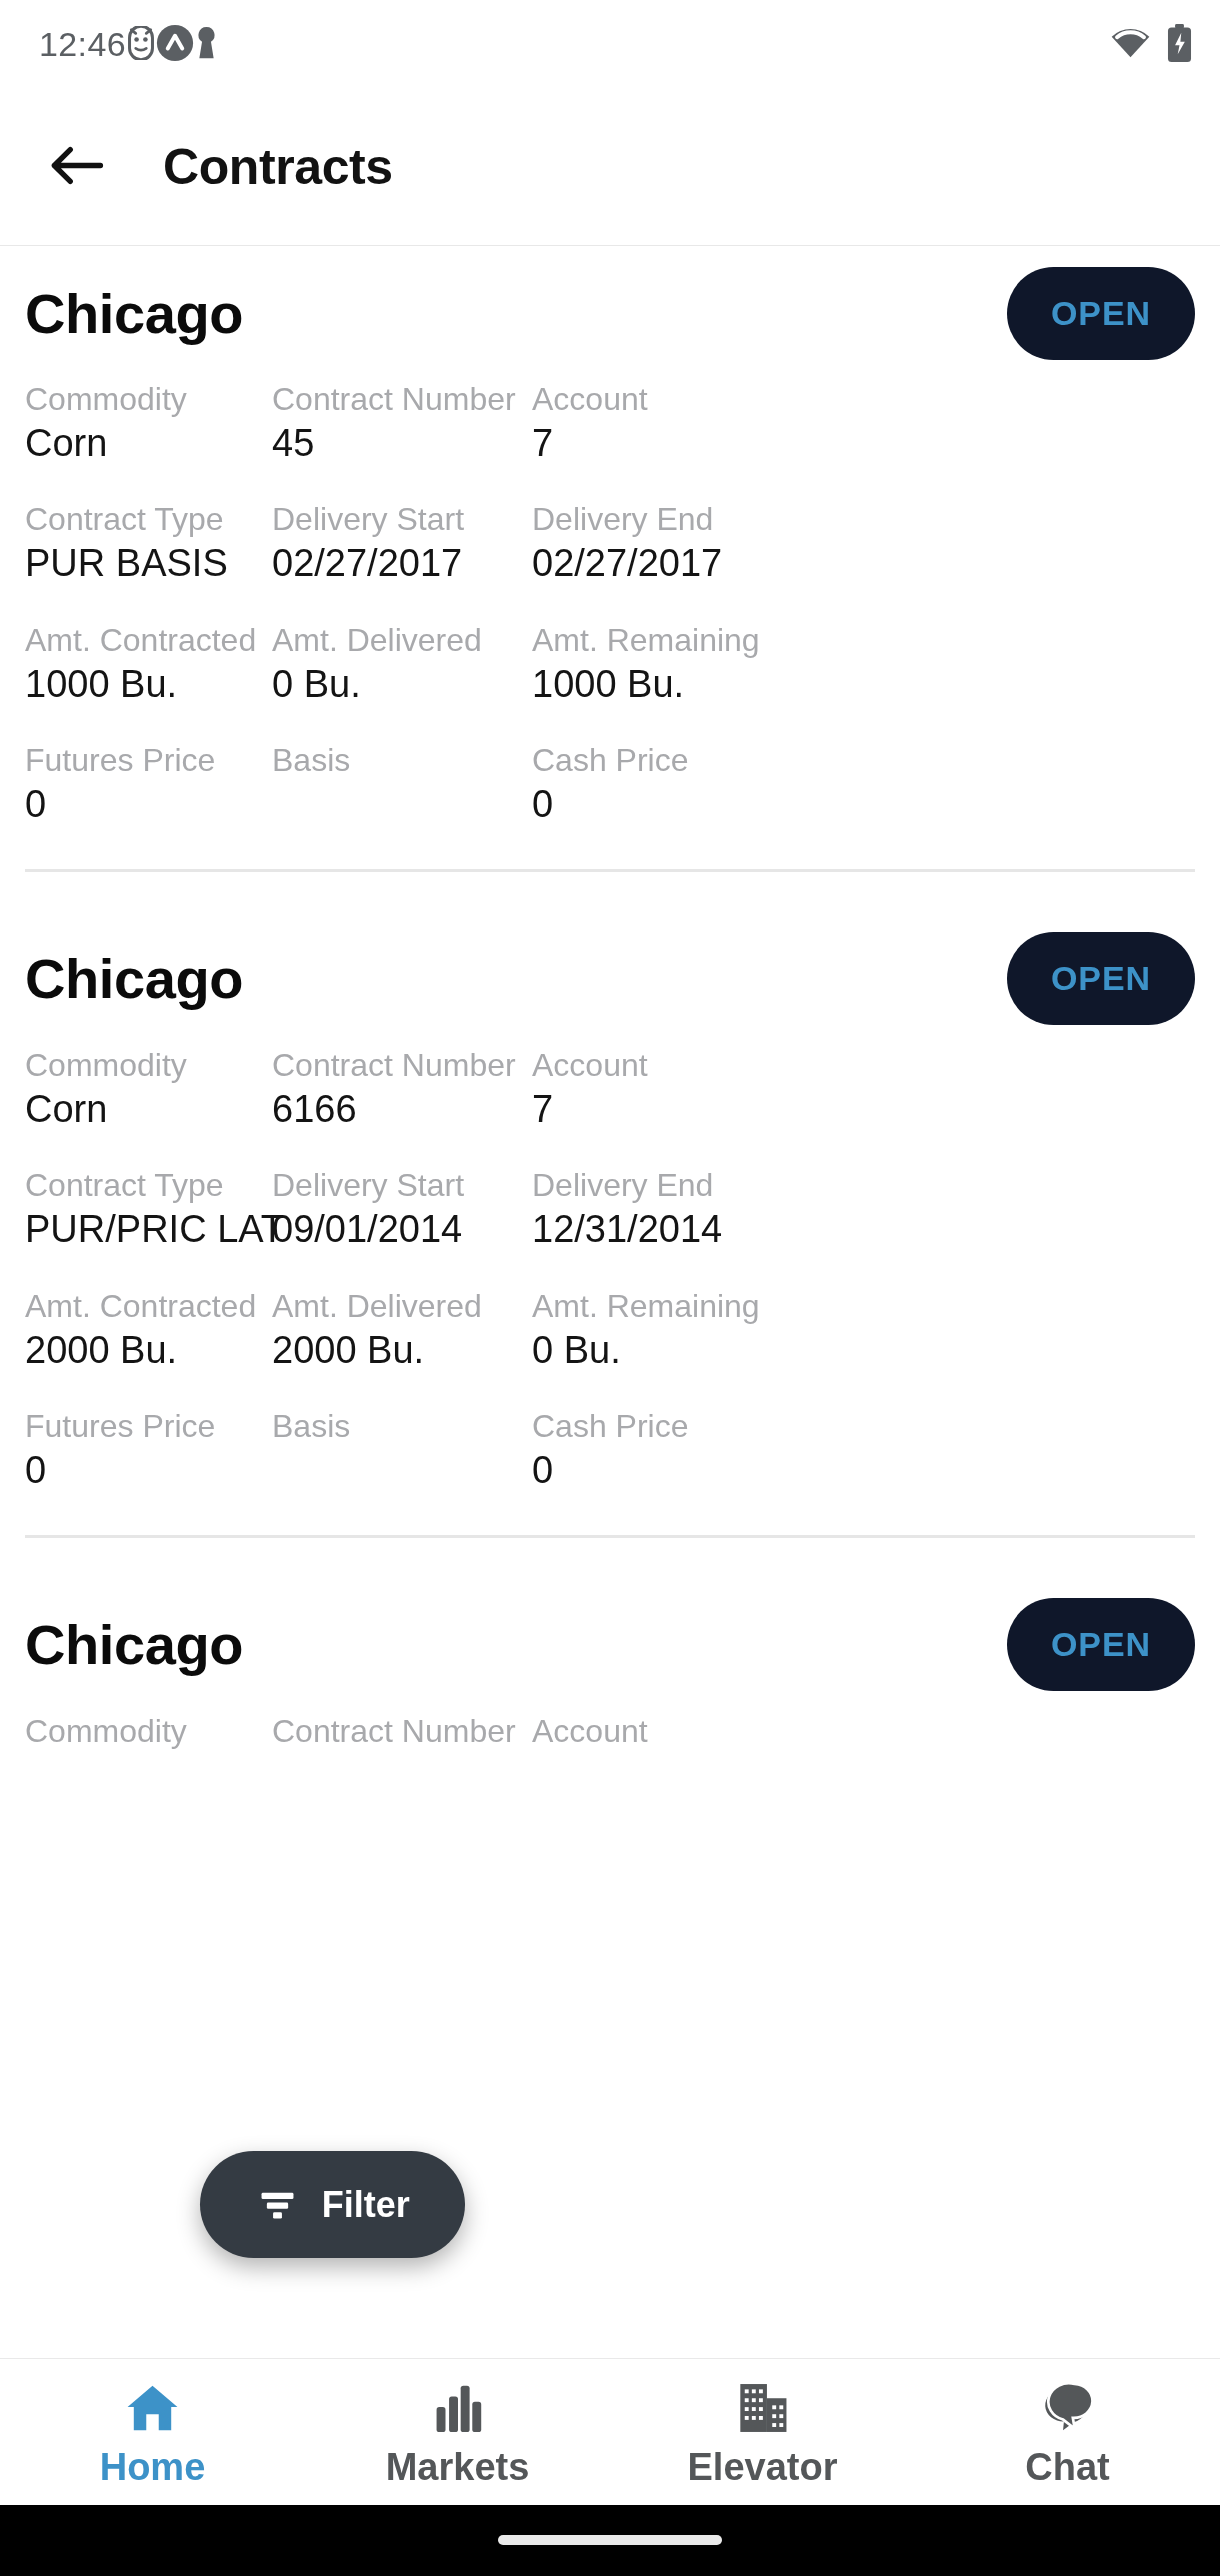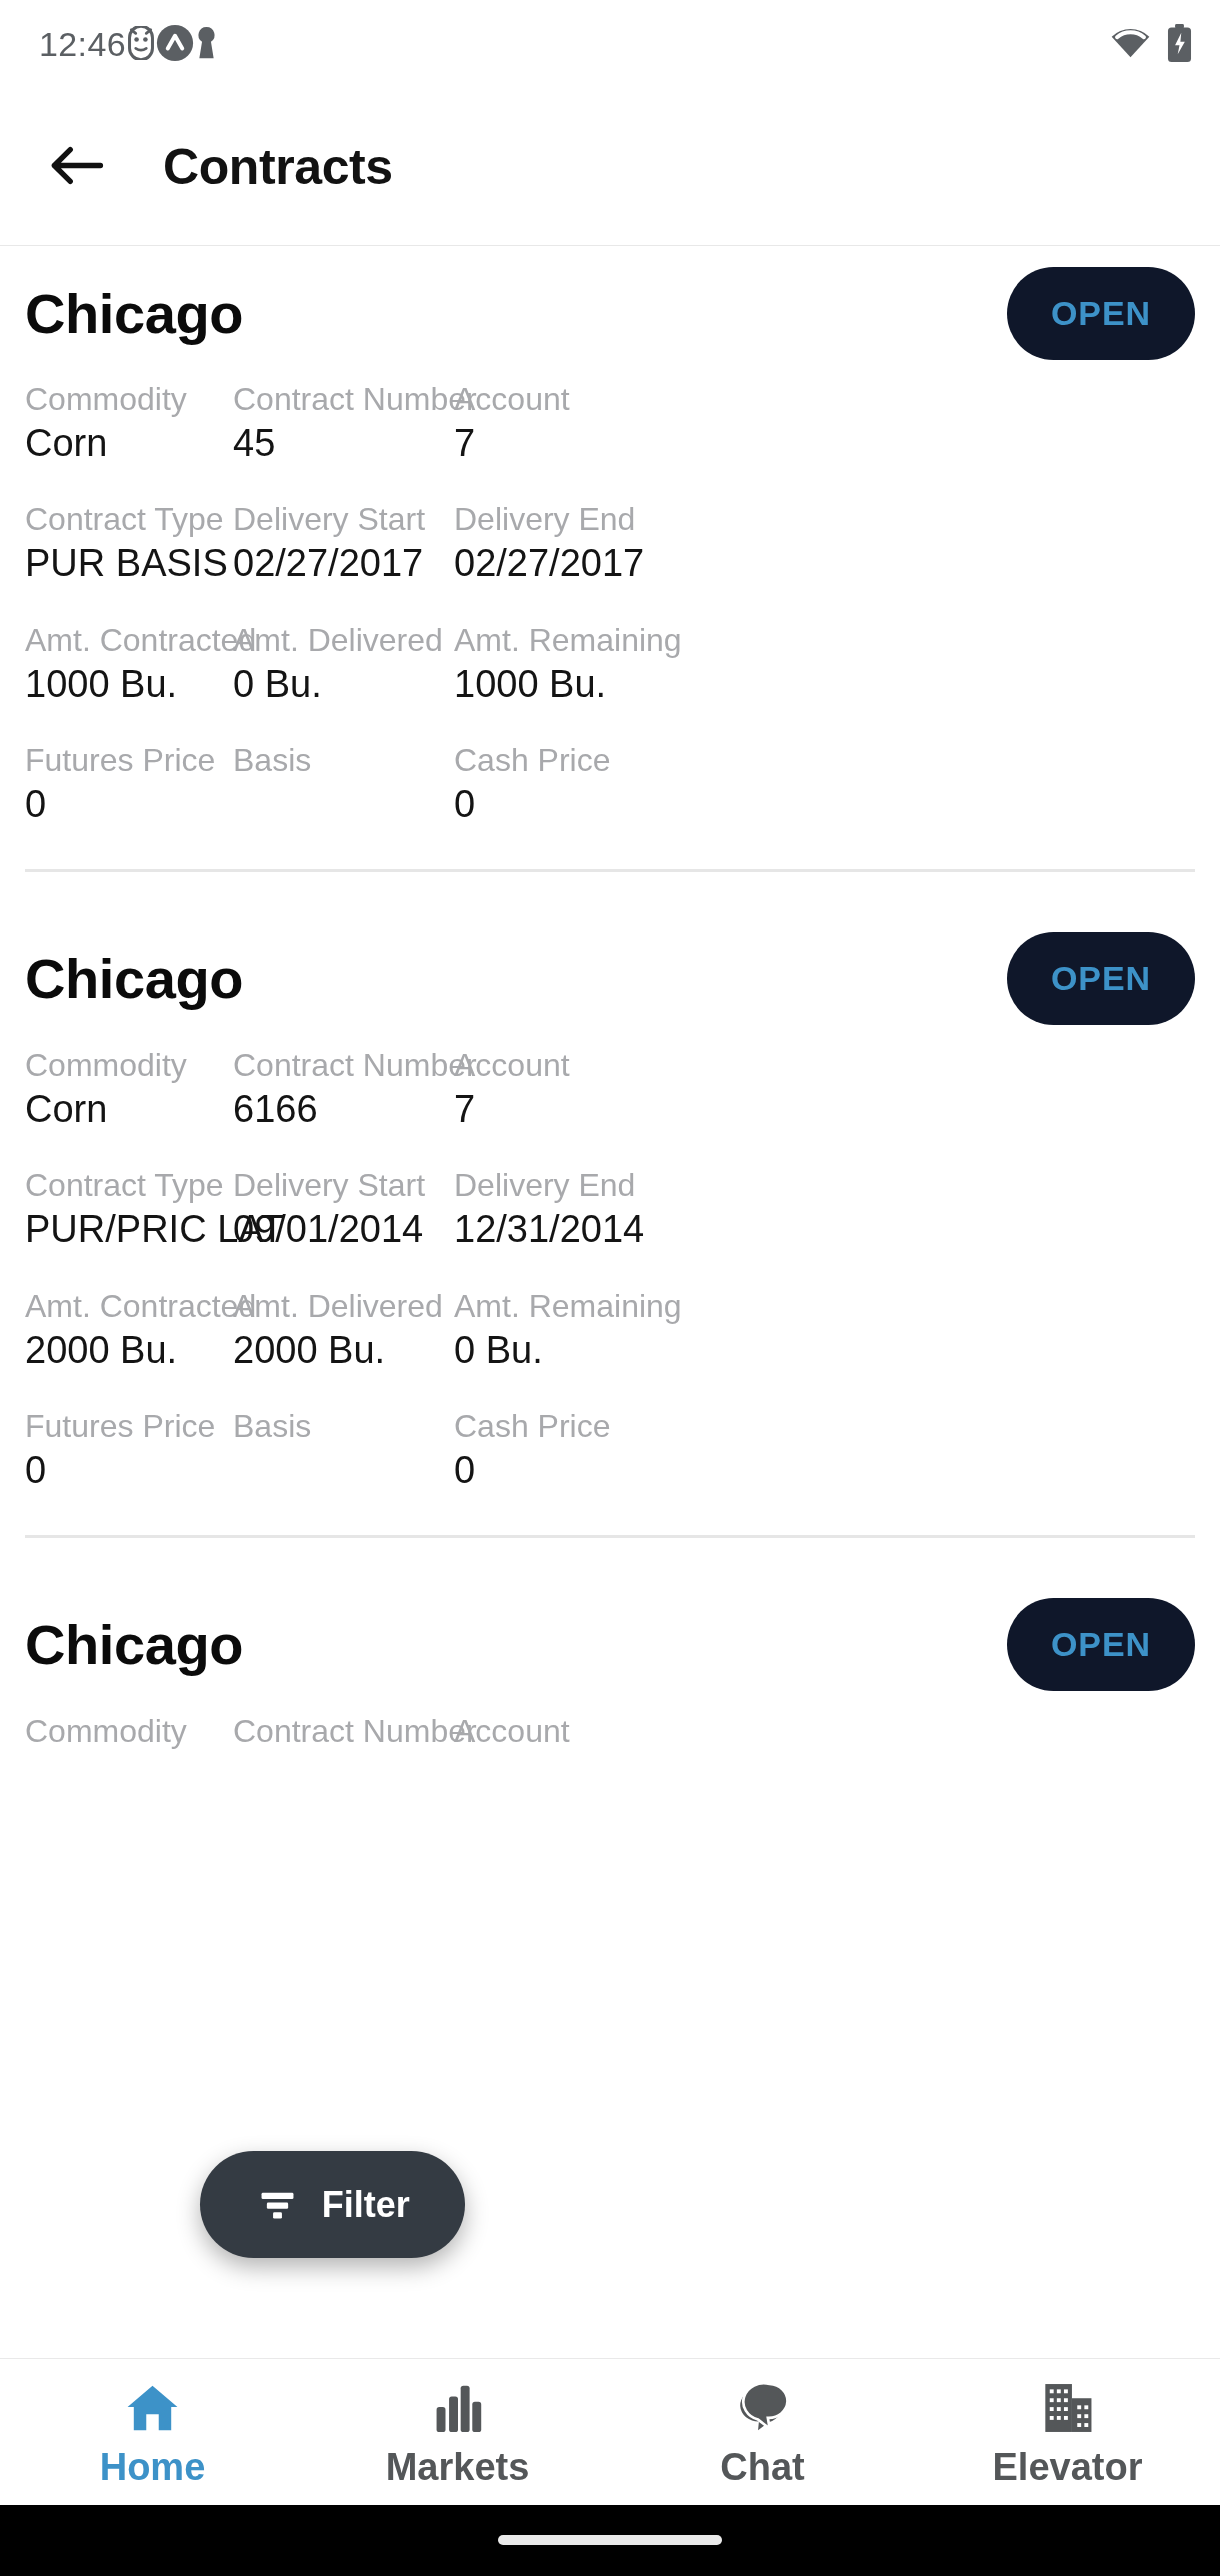--- a/index.html
+++ b/index.html
@@ -70,21 +70,21 @@
     min-width:188px; height:93px;
     border-radius:47px;
     background:#0f172a;
     color:#3d92c8;
     font-size:34px; font-weight:bold;
     display:flex; align-items:center; justify-content:center;
     letter-spacing:0.9px;
     cursor:pointer;
   }
 
-  .row { display:flex; margin-bottom:5.4px; }
+  .row { display:flex; margin-bottom:5.4px;gap:39px; }
   .cell { }
   .cell.c1 { width:208px; }
   .cell.c2 { width:221px; }
   .cell.c3 { flex:1; }
   .flabel {
     font-size:32px; color:#a8a9ac; line-height:1.25;
     white-space:nowrap;
   }
   .fvalue {
     font-size:38px; color:#141414; line-height:1.3;
@@ -396,30 +396,20 @@
     <div class="navitem">
       <span class="navicon">
         <svg width="50" height="52" viewBox="0 0 56 58">
           <rect x="4" y="28" width="10" height="28" rx="3" fill="#545759"></rect>
           <rect x="18" y="16" width="10" height="40" rx="3" fill="#545759"></rect>
           <rect x="31" y="4" width="10" height="52" rx="3" fill="#545759"></rect>
           <rect x="44" y="22" width="10" height="34" rx="3" fill="#545759"></rect>
         </svg>
       </span>
       <span class="navlabel">Markets</span>
-    </div>
-
-    <div class="navitem">
-      <span class="navicon">
-        <svg width="57" height="52" viewBox="0 0 64 58">
-          <path d="M26 8 a20 18 0 1 0 2 36 l-1 10 l12 -9 a20 18 0 0 0 -13 -37 z" fill="#545759"></path>
-          <path d="M40 2 a21 19 0 1 1 -2 38 l2 12 l-13 -10 a21 19 0 0 1 13 -40 z" fill="#545759" stroke="#ffffff" stroke-width="3"></path>
-        </svg>
-      </span>
-      <span class="navlabel">Chat</span>
     </div>
 
     <div class="navitem">
       <span class="navicon">
         <svg width="55" height="52" viewBox="0 0 62 58">
           <rect x="6" y="2" width="30" height="54" fill="#545759"></rect>
           <rect x="36" y="18" width="22" height="38" fill="#545759"></rect>
           <g fill="#ffffff">
             <rect x="11" y="8" width="4.4" height="4.4"></rect>
               <rect x="19" y="8" width="4.4" height="4.4"></rect>
@@ -438,20 +428,30 @@
             <rect x="42" y="36" width="4.4" height="4.4"></rect>
               <rect x="50" y="36" width="4.4" height="4.4"></rect>
             <rect x="42" y="46" width="4.4" height="4.4"></rect>
               <rect x="50" y="46" width="4.4" height="4.4"></rect>
           </g>
         </svg>
       </span>
       <span class="navlabel">Elevator</span>
     </div>
 
+    <div class="navitem">
+      <span class="navicon">
+        <svg width="57" height="52" viewBox="0 0 64 58">
+          <path d="M26 8 a20 18 0 1 0 2 36 l-1 10 l12 -9 a20 18 0 0 0 -13 -37 z" fill="#545759"></path>
+          <path d="M40 2 a21 19 0 1 1 -2 38 l2 12 l-13 -10 a21 19 0 0 1 13 -40 z" fill="#545759" stroke="#ffffff" stroke-width="3"></path>
+        </svg>
+      </span>
+      <span class="navlabel">Chat</span>
+    </div>
+
   </div>
 
   <div class="gesturebar">
     <div class="gesture-pill"></div>
   </div>
 
 </div>
 
 
 </body></html>

